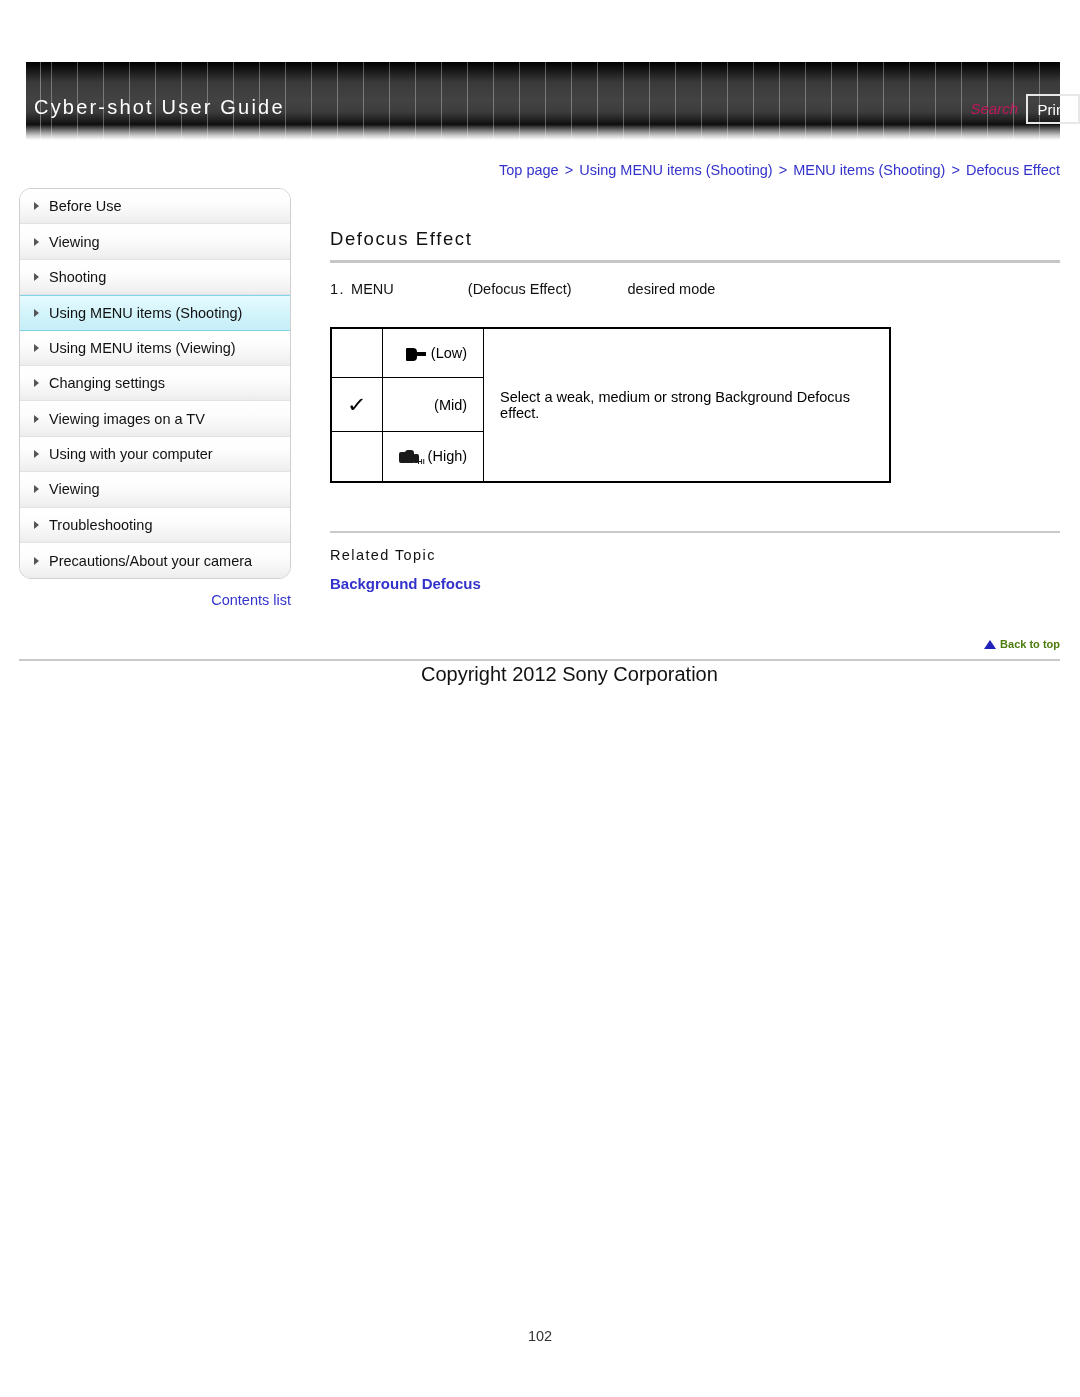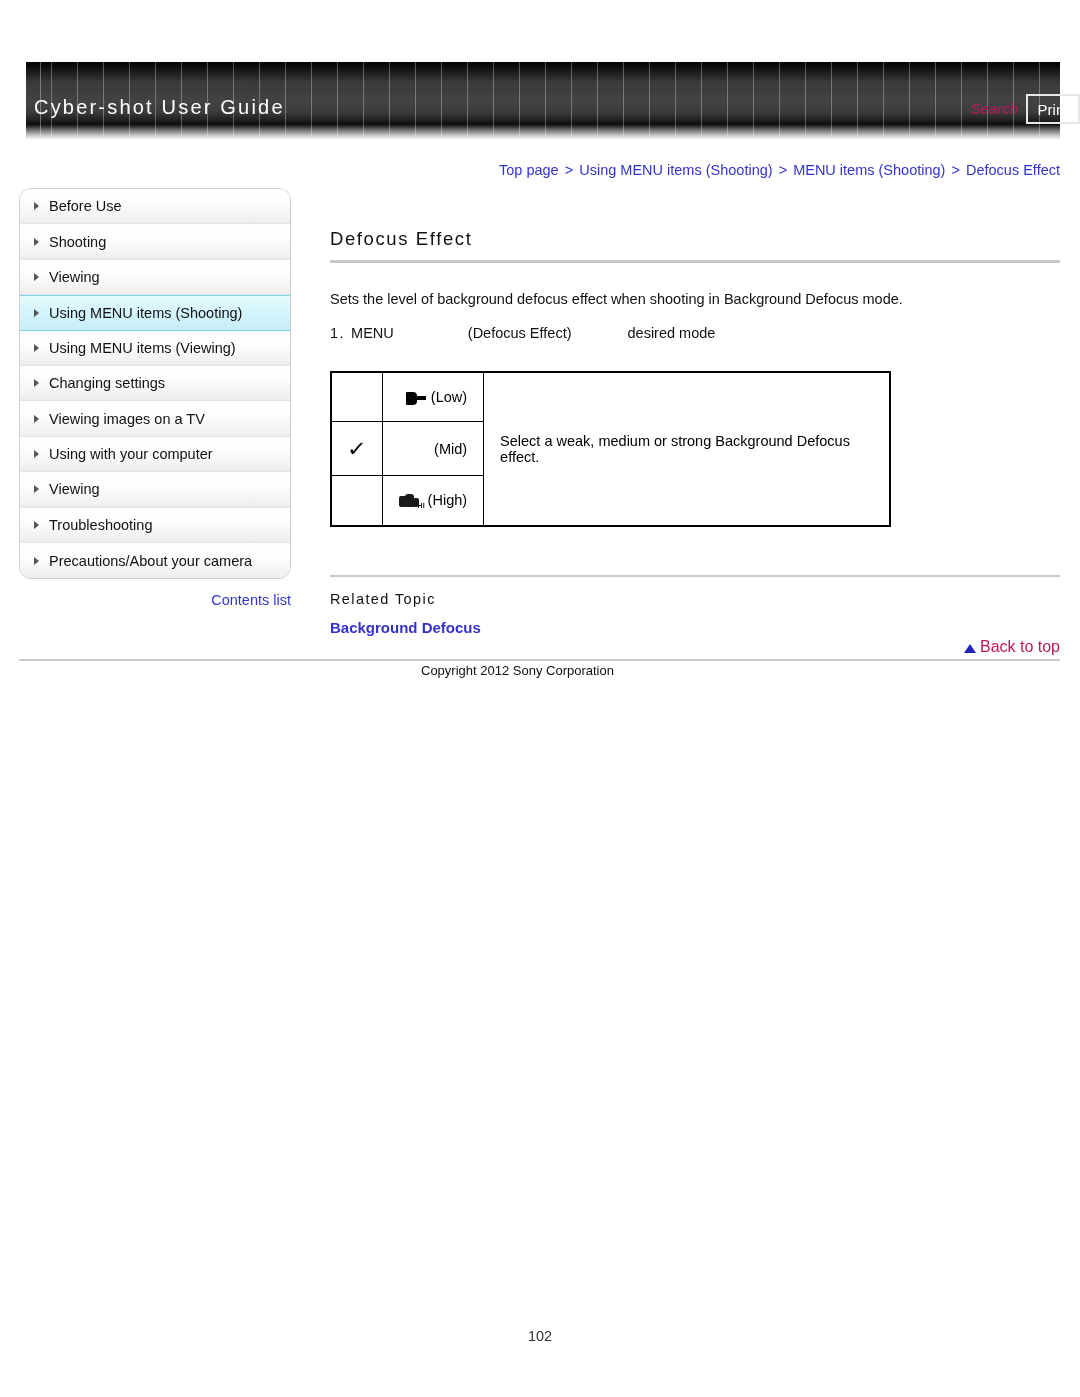--- a/index.html
+++ b/index.html
@@ -263,25 +263,26 @@
     font-weight: bold;
   }
 
   
   #back-to-top {
     position: absolute;
     left: 330px;
     top: 638px;
     width: 730px;
     text-align: right;
-    font-size: 16px;
-    color: #be185d;
+    font-size: 11px;
+    color: #4d7c0f;
     text-decoration: none;
     cursor: pointer;
     white-space: nowrap;
+    font-weight: bold;
   }
   #back-to-top .tri {
     display: inline-block;
     width: 0; height: 0;
     border-left: 6px solid transparent;
     border-right: 6px solid transparent;
     border-bottom: 9px solid #2222bb;
     margin-right: 4px;
     vertical-align: -1px;
   }
@@ -290,21 +291,21 @@
     left: 19px;
     top: 659px;
     width: 1041px;
     height: 2px;
     background: #c9c9c9;
   }
   #copyright {
     position: absolute;
     left: 421px;
     top: 663px;
-    font-size: 13px;
+    font-size: 20px;
     color: #111111;
     white-space: nowrap;
   }
   #page-number {
     position: absolute;
     left: 0;
     top: 1328px;
     width: 1080px;
     text-align: center;
     font-size: 14.5px;
@@ -329,25 +330,25 @@
   <a class="crumb">Defocus Effect</a>
 </div>
 
 <div id="sidebar">
   <div class="nav-item">
     <span class="nav-bullet"></span>
     <span>Before Use</span>
   </div>
   <div class="nav-item">
     <span class="nav-bullet"></span>
+    <span>Viewing</span>
+  </div>
+  <div class="nav-item">
+    <span class="nav-bullet"></span>
     <span>Shooting</span>
-  </div>
-  <div class="nav-item">
-    <span class="nav-bullet"></span>
-    <span>Viewing</span>
   </div>
   <div class="nav-item active">
     <span class="nav-bullet"></span>
     <span>Using MENU items (Shooting)</span>
   </div>
   <div class="nav-item">
     <span class="nav-bullet"></span>
     <span>Using MENU items (Viewing)</span>
   </div>
   <div class="nav-item">
@@ -374,21 +375,20 @@
     <span class="nav-bullet"></span>
     <span>Precautions/About your camera</span>
   </div>
 </div>
 <a id="contents-list-link">Contents list</a>
 
 <div id="main">
   <h1 id="page-title">Defocus Effect</h1>
   <div class="rule-thick"></div>
 
-  <div id="intro-text">Sets the level of background defocus effect when shooting in Background Defocus mode.</div>
 
   <div id="step-line">
     <span class="step-num">1.</span>
     <span>MENU</span>
     <span class="gap-icon"></span>
     <span>(Defocus Effect)</span>
     <span class="gap-icon small"></span>
     <span>desired mode</span>
   </div>
 

